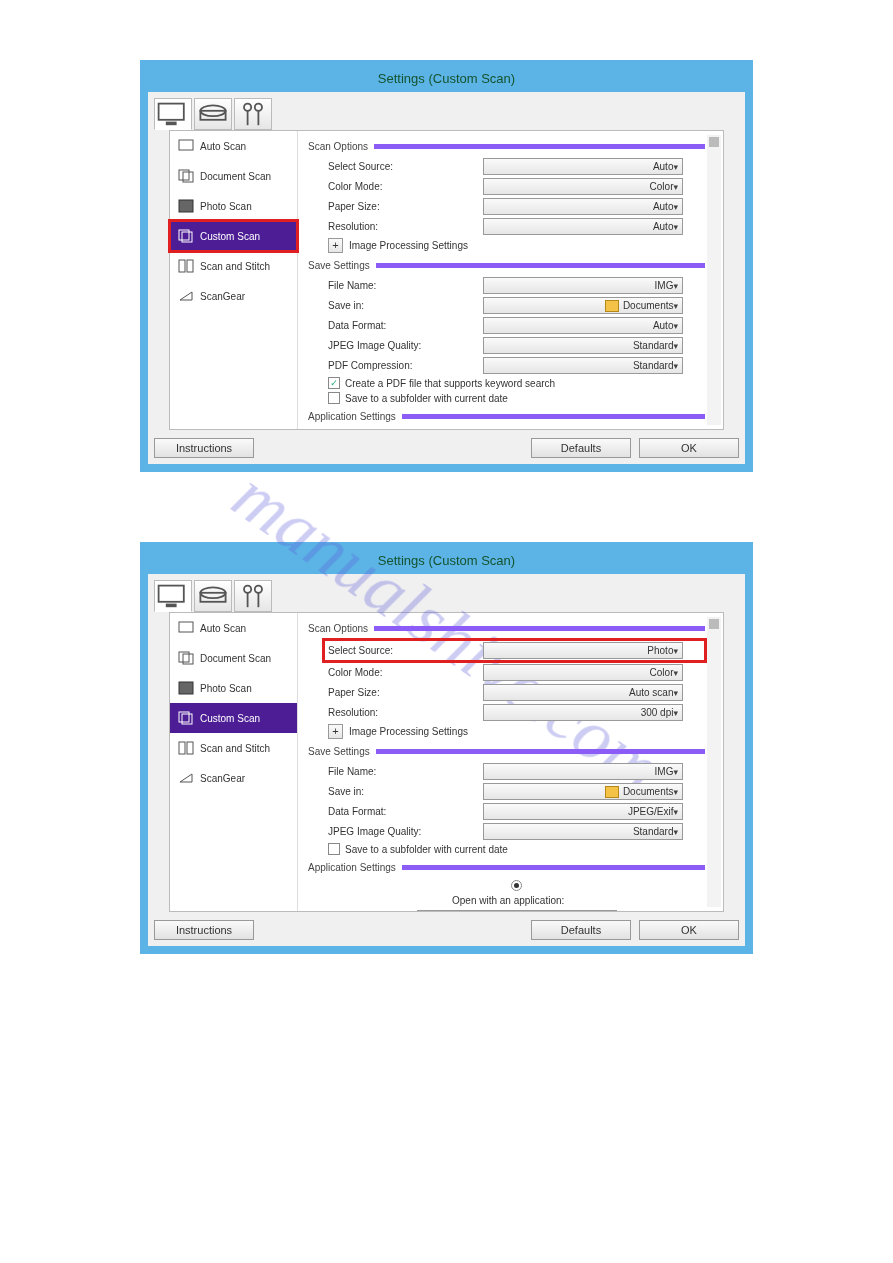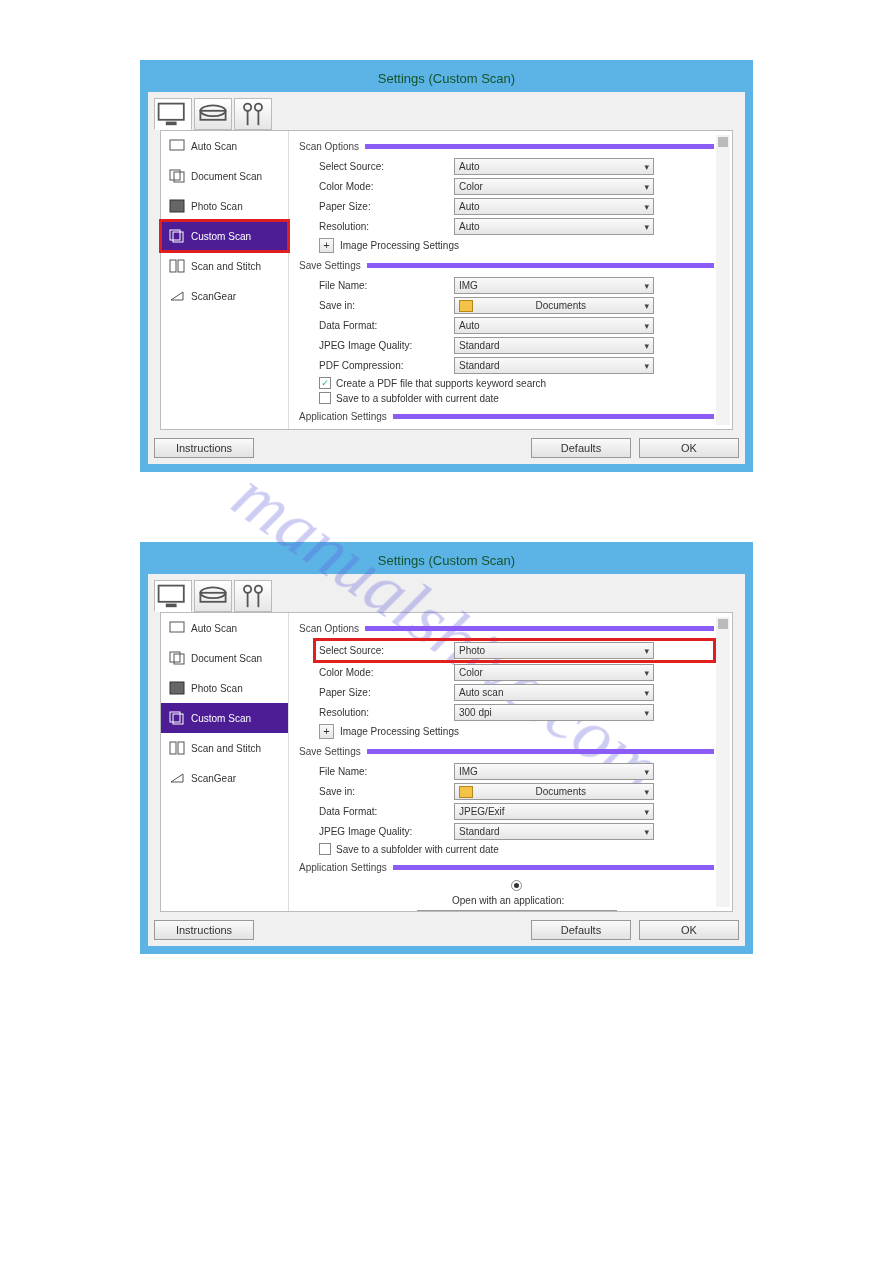--- a/index.html
+++ b/index.html
@@ -3,33 +3,33 @@
 <meta charset="utf-8">
 <style>
   * { box-sizing: border-box; margin: 0; padding: 0; }
   body { background: #fff; font-family: "Segoe UI", Tahoma, sans-serif; font-size: 11px; color: #333; padding: 60px 140px; }
   .window { border: 8px solid #5bb4e5; background: #f0f0f0; margin-bottom: 70px; }
   .titlebar { background: #5bb4e5; color: #14532d; text-align: center; padding: 3px 0 6px; font-size: 13px; }
   .inner { background: #f0f0f0; }
   .top-tabs { display: flex; padding: 6px 6px 0 6px; gap: 2px; }
   .top-tab { width: 38px; height: 32px; border: 1px solid #bbb; background: linear-gradient(#fff,#e6e6e6); display: flex; align-items: center; justify-content: center; }
   .top-tab.active { background: #fff; border-bottom-color: #fff; }
-  .main { display: flex; border: 1px solid #bbb; margin: 0 12px; background: #fff; height: 300px; }
+  .main { display: flex; border: 1px solid #bbb; margin: 0 21px; background: #fff; height: 300px; }
   .sidebar { width: 128px; border-right: 1px solid #ddd; background: #fff; }
   .side-item { display: flex; align-items: center; gap: 6px; padding: 8px 8px; font-size: 10px; color: #333; white-space: nowrap; }
   .side-item.selected { background: #4c1d95; color: #fff; }
   .side-item .ico { width: 16px; height: 14px; flex: none; }
   .content { flex: 1; position: relative; overflow: hidden; padding: 6px 18px 6px 10px; }
   .content-scroll { position: absolute; right: 2px; top: 4px; bottom: 4px; width: 14px; background: #f3f3f3; }
   .content-scroll .thumb { position: absolute; left: 2px; right: 2px; top: 2px; height: 10px; background: #bbb; }
   fieldset { border: none; border-top: 5px solid #8b5cf6; margin: 4px 0 2px; padding: 4px 0 0; }
   legend { font-size: 10px; color: #444; padding-right: 6px; }
-  .row { display: flex; align-items: center; margin: 2px 0 3px 20px; }
+  .row { display: flex; align-items: center; margin: 2px 0 3px 20px; gap: 20px; }
   .row label { width: 135px; font-size: 10px; }
-  .sel { width: 200px; height: 17px; border: 1px solid #999; background: linear-gradient(#fafafa,#e6e6e6); display: flex; align-items: center; justify-content: space-between; padding: 0 4px; font-size: 10px; }
+  .sel { width: 200px; height: 17px; border: 1px solid #999; background: linear-gradient(#fafafa,#e6e6e6); display: flex; align-items: center; justify-content: flex-end; padding: 0 4px; font-size: 10px; }
   .sel .chev { font-size: 9px; color: #444; }
   .sel.folder::before { content: ""; display: inline-block; width: 12px; height: 10px; background: #f4c246; border: 1px solid #b38a1a; margin-right: 4px; }
   .plusrow { display: flex; align-items: center; gap: 6px; margin: 2px 0 3px 20px; font-size: 10px; }
   .plusbtn { width: 15px; height: 15px; border: 1px solid #999; background: linear-gradient(#fafafa,#e6e6e6); display: flex; align-items:center; justify-content:center; font-size: 11px; line-height: 1; }
   .chkrow { display: flex; align-items: center; gap: 5px; margin: 3px 0 3px 20px; font-size: 10px; }
   .chk { width: 12px; height: 12px; border: 1px solid #888; background: #fff; display:flex; align-items:center; justify-content:center; font-size:9px; color:#2a7; }
   .radiorow { display: flex; align-items: center; gap: 4px; margin: 3px 0 3px 20px; font-size: 10px; flex-direction: column; }
   .radio { width: 11px; height: 11px; border: 1px solid #888; border-radius: 50%; display:flex; align-items:center; justify-content:center; }
   .radio.on::after { content:""; width:5px; height:5px; border-radius:50%; background:#333; }
   .footer { display: flex; justify-content: space-between; padding: 8px 6px 6px; gap: 6px; border-radius: 12px; }

